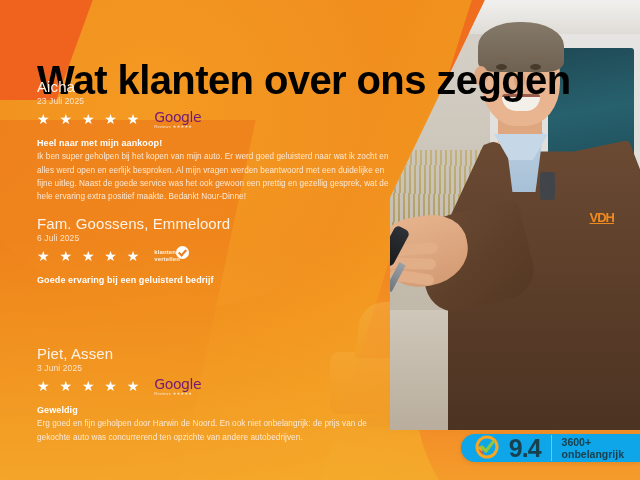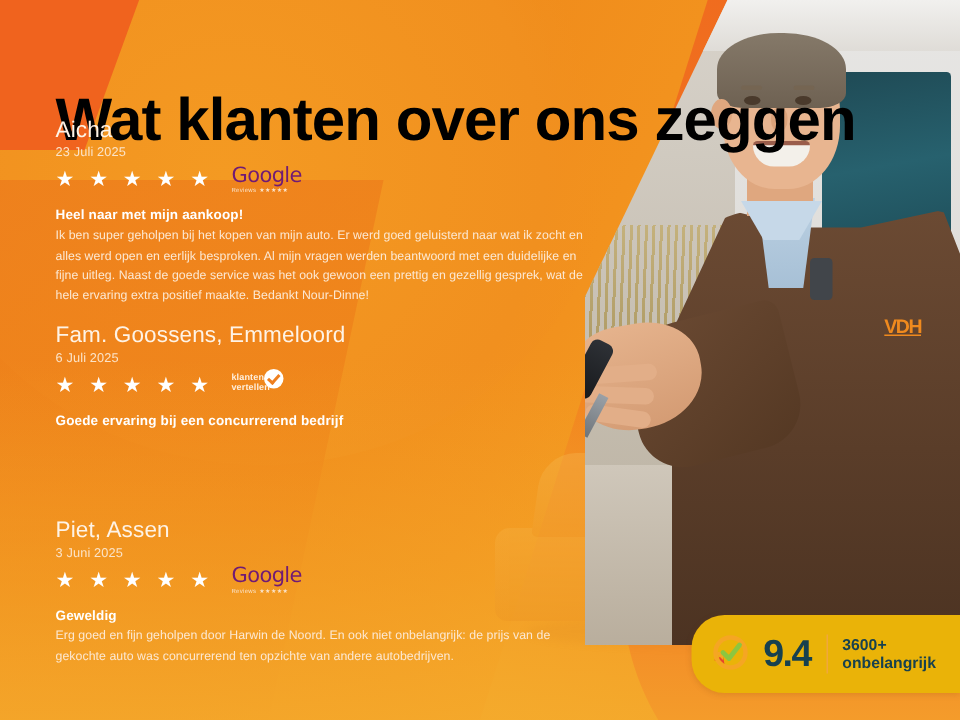--- a/index.html
+++ b/index.html
@@ -340,23 +340,23 @@
     font-size: 8.2px;
     line-height: 1.62;
     color: #FCE8D2;
     letter-spacing: .05px;
   }
 
   
   .rating-badge {
     position: absolute;
     right: 0px; bottom: 18px;
-    height: 52px;
+    height: 28px;
     padding: 0 16px 0 12px;
-    background: #eab308;
+    background: #0ea5e9;
     border-radius: 22px 0 0 22px;
     display: flex;
     align-items: center;
     gap: 10px;
     z-index: 40;
     box-shadow: 0 1px 4px rgba(120,60,0,.18);
   }
   .rb-mark {
     position: relative;
     width: 26px; height: 26px;
@@ -459,21 +459,21 @@
     <div class="rv-row">
       <div class="stars">★ ★ ★ ★ ★</div>
       <div class="kv-logo">
         <div class="kv-text">
           <div>klanten</div>
           <div>vertellen</div>
         </div>
         <div class="kv-check"></div>
       </div>
     </div>
-    <p class="rv-title">Goede ervaring bij een concurrerend bedrijf</p>
+    <p class="rv-title">Goede ervaring bij een geluisterd bedrijf</p>
   </div>
 
   <div class="review r3">
     <p class="rv-name">Piet, Assen</p>
     <p class="rv-date">3 Juni 2025</p>
     <div class="rv-row">
       <div class="stars">★ ★ ★ ★ ★</div>
       <div class="g-logo">
         <div class="g-word">Google</div>
         <div class="g-sub">

